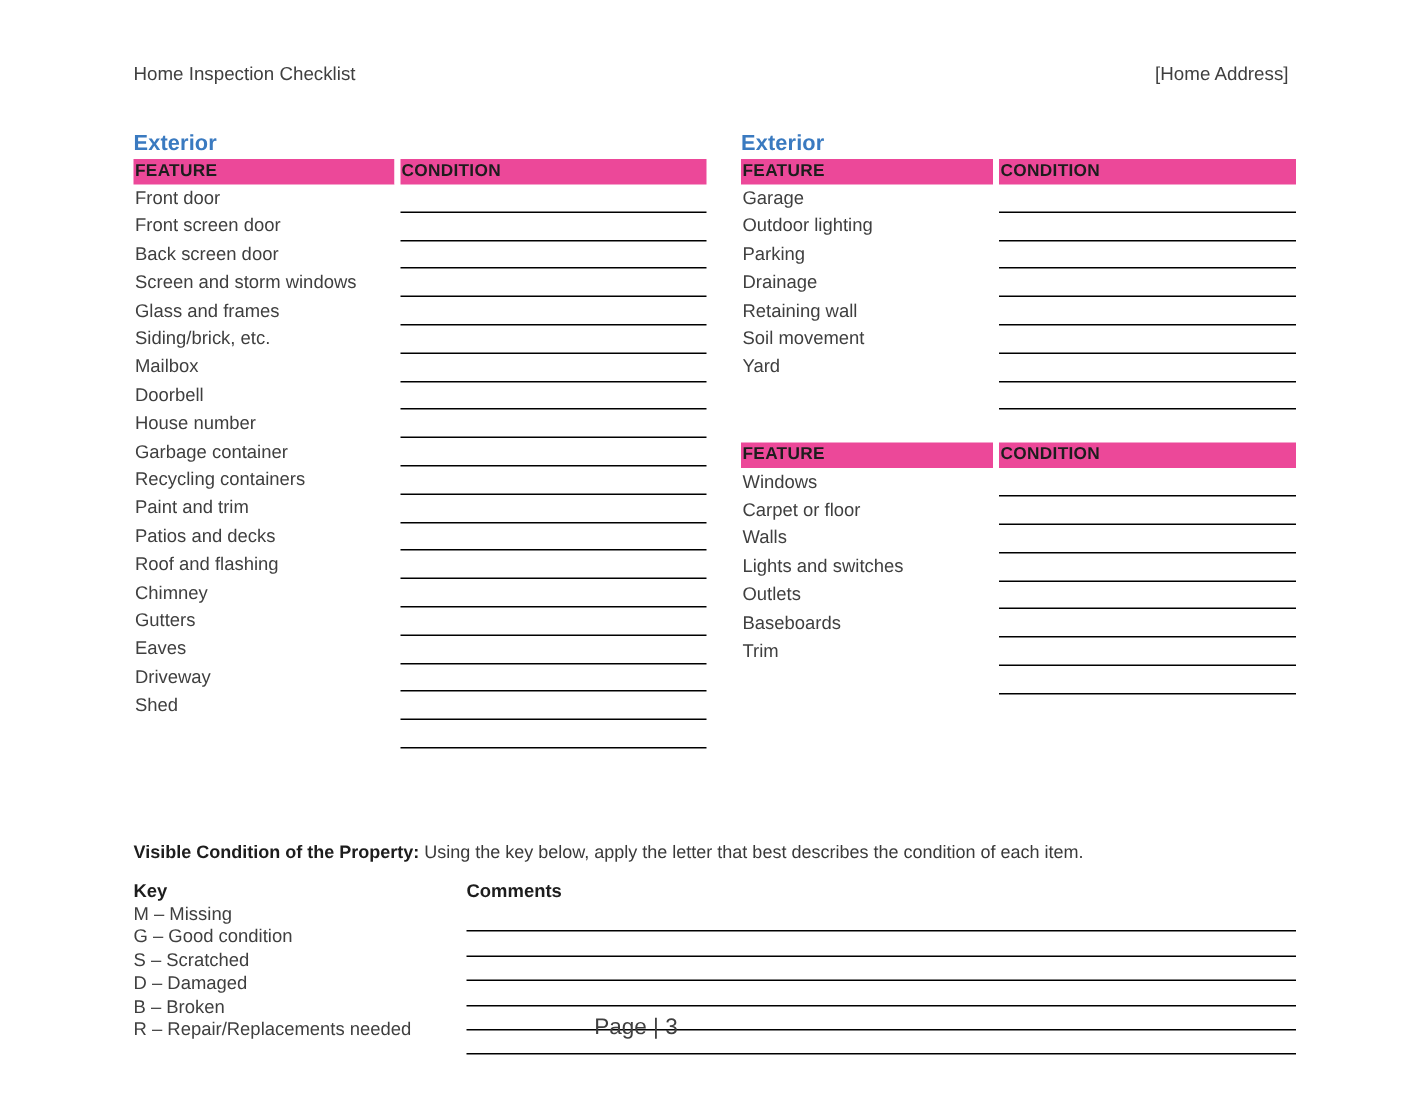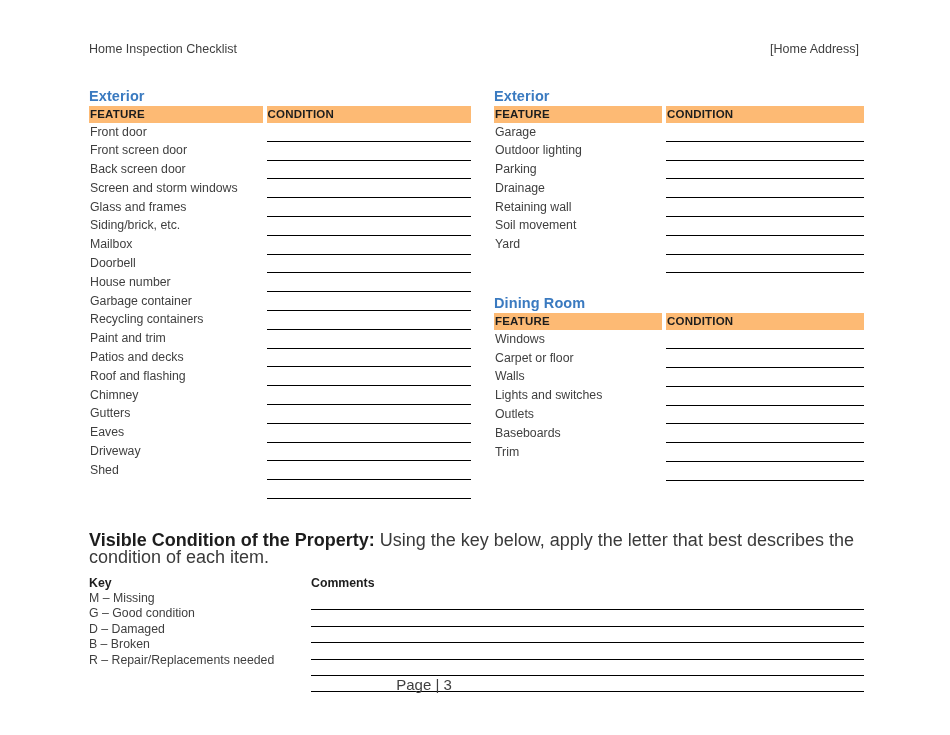--- a/index.html
+++ b/index.html
@@ -68,21 +68,21 @@
   table.checklist {
     width: 100%;
     border-collapse: collapse;
     table-layout: fixed;
   }
   table.checklist col.c-feature { width: 45.5%; }
   table.checklist col.c-gap     { width: 1.0%;  }
   table.checklist col.c-cond    { width: 53.5%; }
 
   table.checklist th {
-    background: #fdba74;
+    background: #ec4899;
     font-size: 11.5px;
     font-weight: bold;
     color: #1d1d1d;
     text-align: left;
     padding: 2px 0 2px 1px;
     line-height: 13px;
     letter-spacing: 0.2px;
   }
   table.checklist th.th-gap { background: #ffffff; padding: 0; }
 
@@ -100,24 +100,25 @@
   table.checklist td.cond-cell    { border-bottom: 1.4px solid #000000; }
 
   
   .bottom-block {
     position: absolute;
     left: 89px;
     top: 532px;
     width: 775px;
   }
   .visible-cond {
-    font-size: 18px;
+    font-size: 12px;
     color: #3a3a3a;
     line-height: 17px;
     margin-bottom: 9px;
+    margin-top: 28px;
   }
   .visible-cond .lead {
     font-weight: bold;
     color: #1d1d1d;
   }
 
   .key-comments {
     position: relative;
     display: flex;
   }
@@ -341,21 +342,20 @@
             </tr>
             <tr>
               <td class="feature-cell">&nbsp;</td>
               <td class="gap-cell">&nbsp;</td>
               <td class="cond-cell">&nbsp;</td>
             </tr>
           </tbody>
         </table>
       </div>
       <div class="section">
-        <div class="section-title">Dining Room</div>
         <table class="checklist">
           <colgroup>
             <col class="c-feature">
             <col class="c-gap">
             <col class="c-cond">
           </colgroup>
           <thead>
             <tr>
               <th>FEATURE</th>
               <th class="th-gap"></th>
@@ -414,20 +414,21 @@
       <span class="lead">Visible Condition of the Property:</span><span> Using the key below, apply the letter that best describes the condition of each item.</span>
     </div>
 
     <div class="key-comments">
 
       <div class="key-col">
         <div class="key-heading">Key</div>
         <div id="key-list">
             <div class="key-item">M – Missing</div>
             <div class="key-item">G – Good condition</div>
+            <div class="key-item">S – Scratched</div>
             <div class="key-item">D – Damaged</div>
             <div class="key-item">B – Broken</div>
             <div class="key-item">R – Repair/Replacements needed</div>
           </div>
       </div>
 
       <div class="comments-col">
         <div class="comments-heading">Comments</div>
         <div class="comment-lines" id="comment-lines">
             <div class="comment-line"></div>

